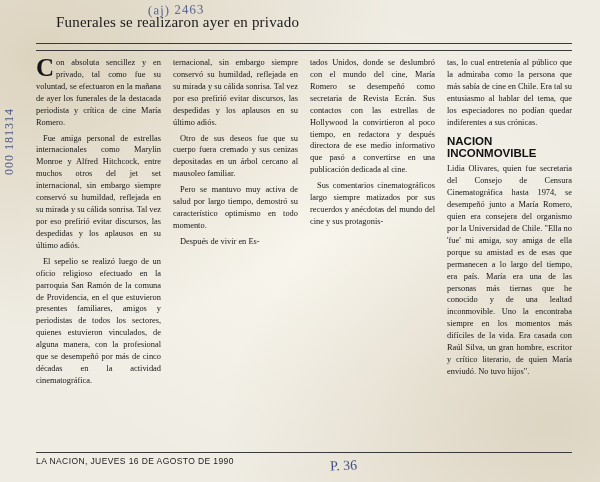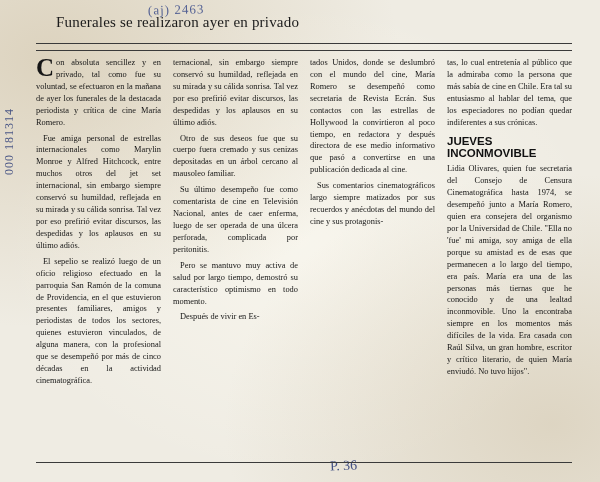--- a/index.html
+++ b/index.html
@@ -183,39 +183,39 @@
 
       <div class="col">
         <p class="first"><span class="dropcap">C</span><span>on absoluta sencillez y en privado, tal como fue su voluntad, se efectuaron en la mañana de ayer los funerales de la destacada periodista y crítica de cine María Romero.</span></p>
         <p>Fue amiga personal de estrellas internacionales como Marylin Monroe y Alfred Hitchcock, entre muchos otros del jet set internacional, sin embargo siempre conservó su humildad, reflejada en su mirada y su cálida sonrisa. Tal vez por eso prefirió evitar discursos, las despedidas y los aplausos en su último adiós.</p>
         <p>El sepelio se realizó luego de un oficio religioso efectuado en la parroquia San Ramón de la comuna de Providencia, en el que estuvieron presentes familiares, amigos y periodistas de todos los sectores, quienes estuvieron vinculados, de alguna manera, con la profesional que se desempeñó por más de cinco décadas en la actividad cinematográfica.</p>
       </div>
 
       <div class="col">
         <p class="first">ternacional, sin embargo siempre conservó su humildad, reflejada en su mirada y su cálida sonrisa. Tal vez por eso prefirió evitar discursos, las despedidas y los aplausos en su último adiós.</p>
         <p>Otro de sus deseos fue que su cuerpo fuera cremado y sus cenizas depositadas en un árbol cercano al mausoleo familiar.</p>
-        <p>Su último desempeño fue como comentarista de cine en Televisión Nacional, antes de caer enferma, luego de ser operada de una úlcera perforada, complicada por peritonitis.</p>
         <p>Pero se mantuvo muy activa de salud por largo tiempo, demostró su característico optimismo en todo momento.</p>
         <p>Después de vivir en Es-</p>
       </div>
 
       <div class="col">
         <p class="first">tados Unidos, donde se deslumbró con el mundo del cine, María Romero se desempeñó como secretaria de Revista Ecrán. Sus contactos con las estrellas de Hollywood la convirtieron al poco tiempo, en redactora y después directora de ese medio informativo que pasó a convertirse en una publicación dedicada al cine.</p>
         <p>Sus comentarios cinematográficos largo siempre matizados por sus recuerdos y anécdotas del mundo del cine y sus protagonis-</p>
       </div>
 
       <div class="col">
         <p class="first">tas, lo cual entretenía al público que la admiraba como la persona que más sabía de cine en Chile. Era tal su entusiasmo al hablar del tema, que los especiadores no podían quedar indiferentes a sus crónicas.</p>
         <div class="subhead">
-          <div>JUEVES</div>
+          <div>NACION</div>
           <div>INCONMOVIBLE</div>
         </div>
         <p class="first">Lidia Olivares, quien fue secretaria del Consejo de Censura Cinematográfica hasta 1974, se desempeñó junto a María Romero, quien era consejera del organismo por la Universidad de Chile. "Ella no 'fue' mi amiga, soy amiga de ella porque su amistad es de esas que permanecen a lo largo del tiempo, era país. María era una de las personas más tiernas que he conocido y de una lealtad inconmovible. Uno la encontraba siempre en los momentos más difíciles de la vida. Era casada con Raúl Silva, un gran hombre, escritor y crítico literario, de quien María enviudó. No tuvo hijos".</p>
       </div>
 
     </div>
   </div>
 
   <div class="footer">
     <div class="footer-rule"></div>
+    <div class="footer-text">LA NACION, JUEVES 16 DE AGOSTO DE 1990</div>
   </div>
 
 </div>
 
 </body></html>

